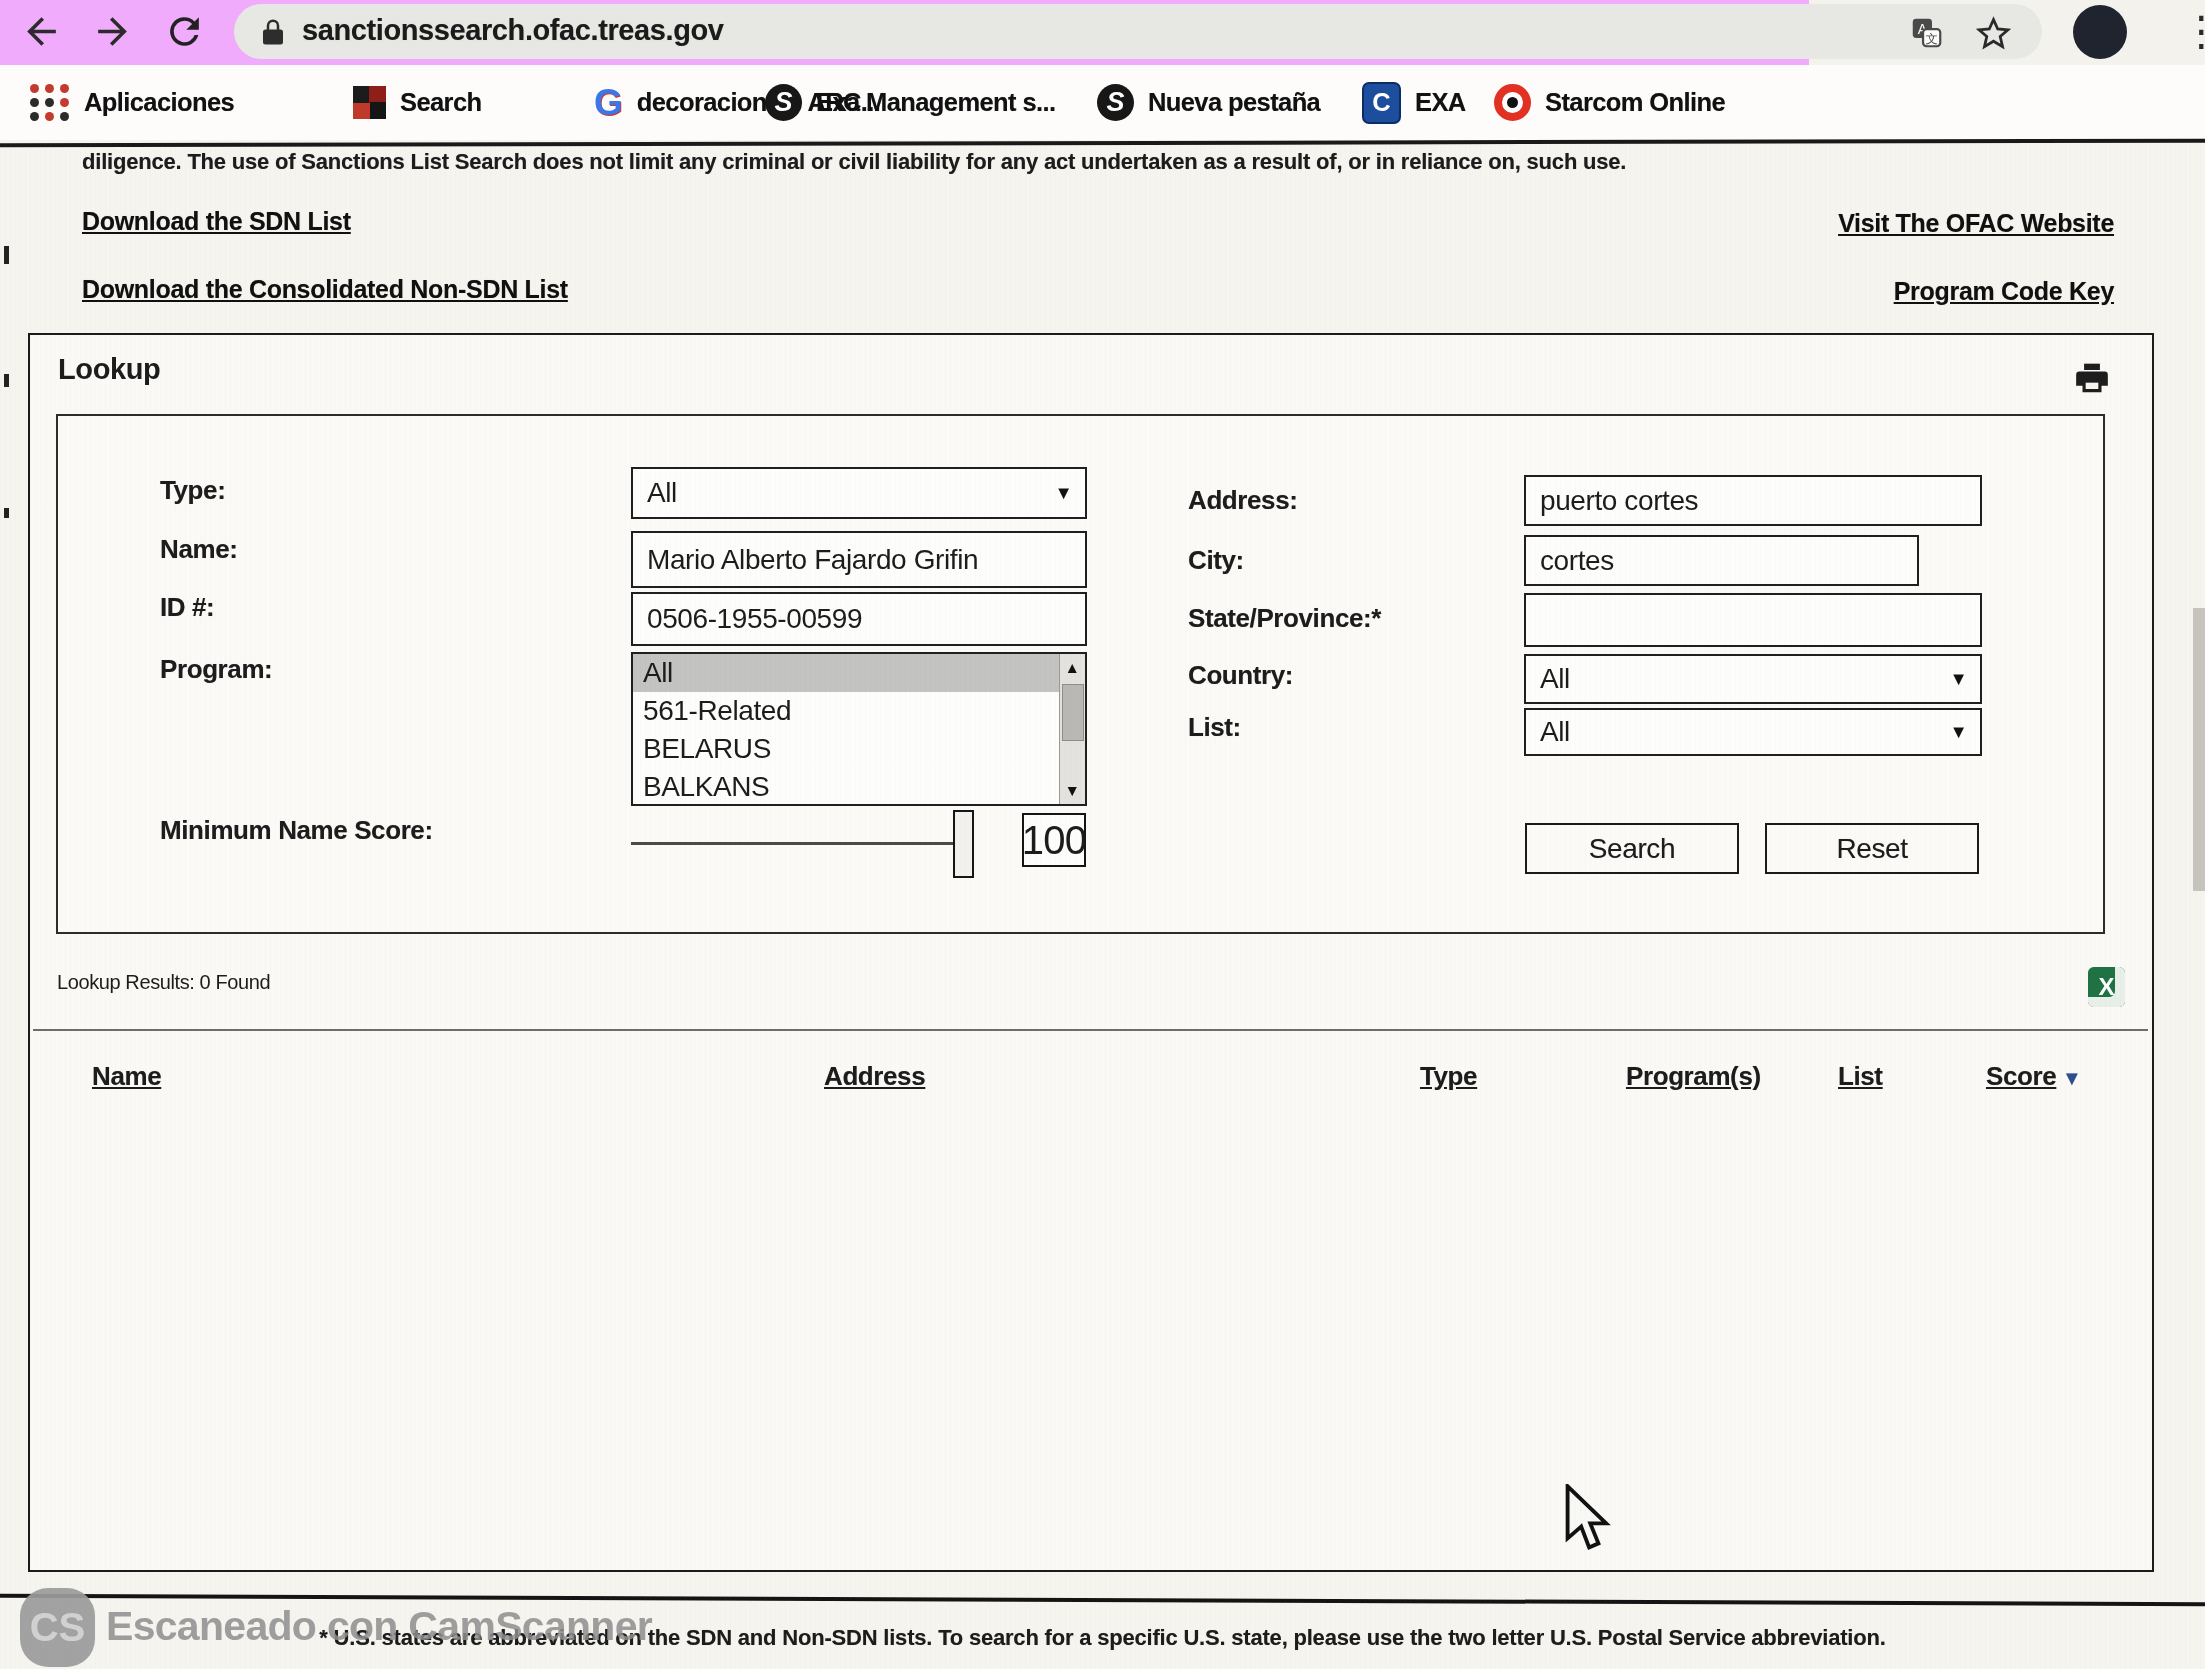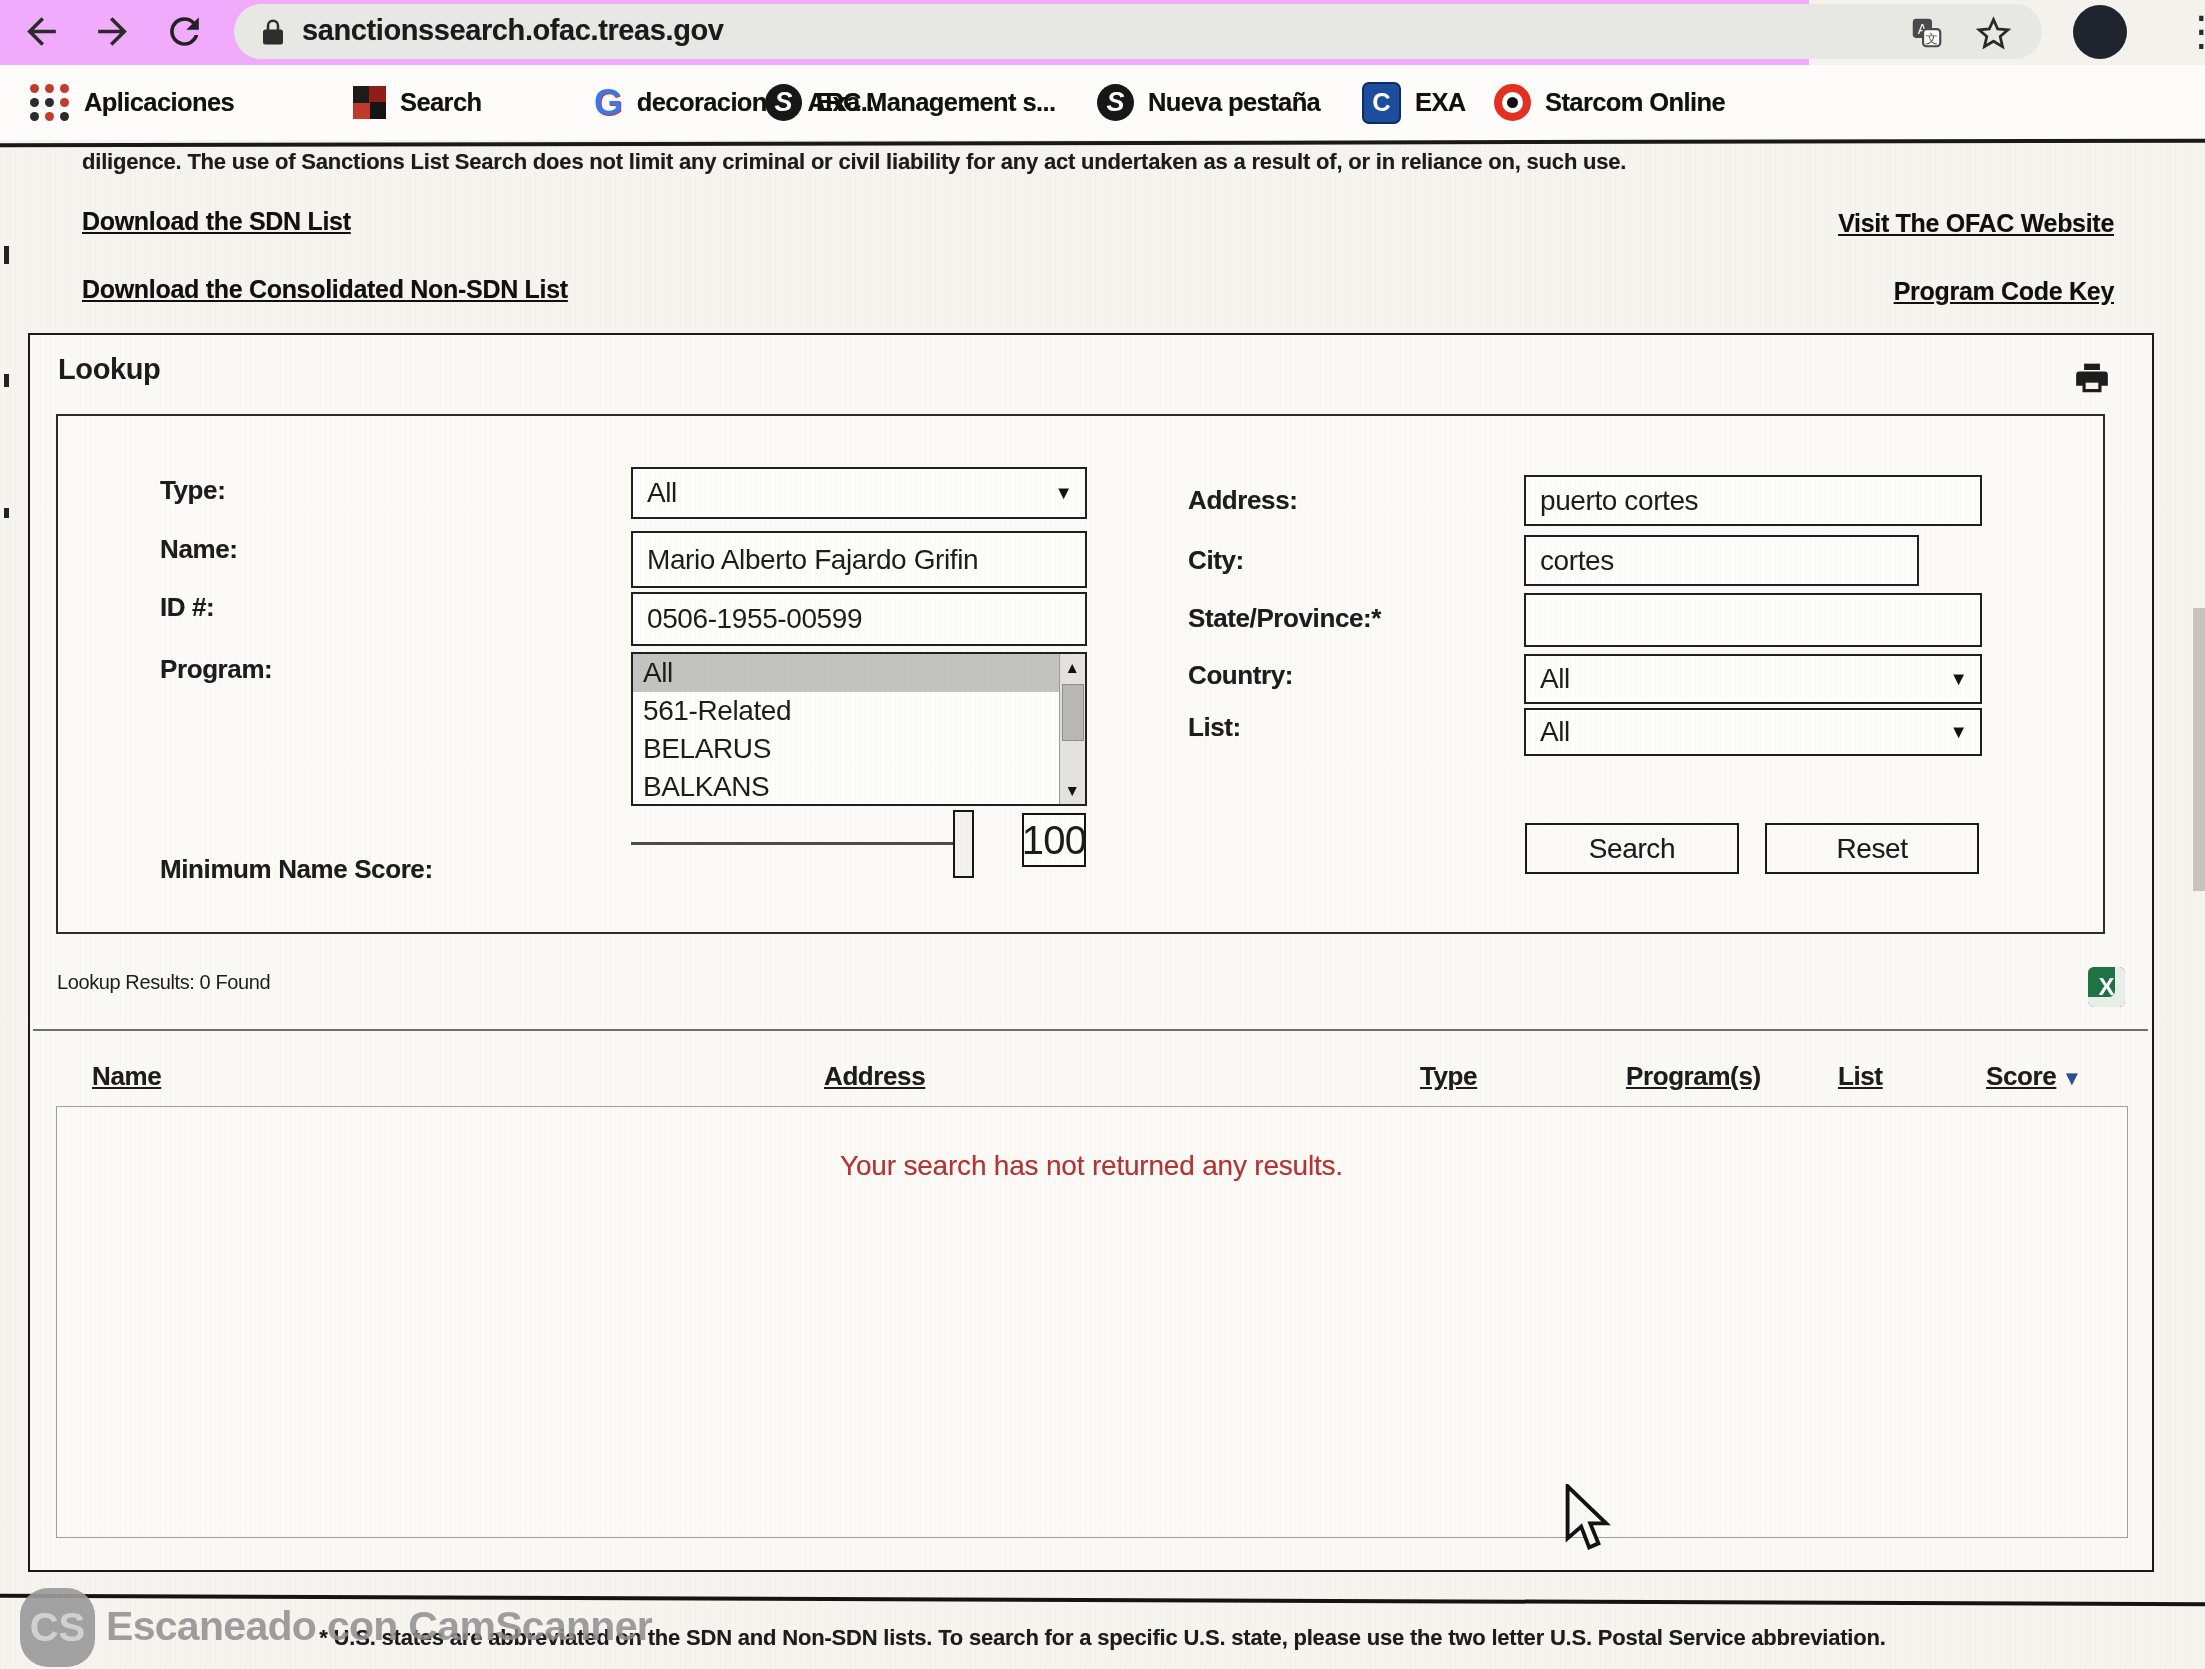--- a/index.html
+++ b/index.html
@@ -179,21 +179,21 @@
             <rect x="8" y="13" width="8" height="4" fill="#f6f4ef"></rect>
           </svg>
       </div>
 
       <div class="formbox"></div>
 
       <div class="flabel" style="left:130px;top:140px;">Type:</div>
       <div class="flabel" style="left:130px;top:199px;">Name:</div>
       <div class="flabel" style="left:130px;top:257px;">ID #:</div>
       <div class="flabel" style="left:130px;top:319px;">Program:</div>
-      <div class="flabel" style="left:130px;top:480px;margin-top:39px;">Minimum Name Score:</div>
+      <div class="flabel" style="left:130px;top:480px;">Minimum Name Score:</div>
 
       <div class="ctrl select" style="left:601px;top:132px;width:456px;height:52px;">
         <span>All</span>
         <span class="arrow">▼</span>
       </div>
       <div class="ctrl" style="left:601px;top:196px;width:456px;height:57px;">
         <span>Mario Alberto Fajardo Grifin</span>
       </div>
       <div class="ctrl" style="left:601px;top:257px;width:456px;height:54px;">
         <span>0506-1955-00599</span>
@@ -248,23 +248,20 @@
       <div class="excel">X</div>
       <div class="sepline"></div>
 
       <a class="colhead" style="left:62px;">Name</a>
       <a class="colhead" style="left:794px;">Address</a>
       <a class="colhead" style="left:1390px;">Type</a>
       <a class="colhead" style="left:1596px;">Program(s)</a>
       <a class="colhead" style="left:1808px;">List</a>
       <a class="colhead" style="left:1956px;"><span>Score</span><span class="sort-tri">▼</span></a>
 
-      <div class="resultsbox">
-        <div class="noresults">Your search has not returned any results.</div>
-      </div>
     </div>
 
     <div class="scanline-bottom"></div>
     <div class="footnote">* U.S. states are abbreviated on the SDN and Non-SDN lists. To search for a specific U.S. state, please use the two letter U.S. Postal Service abbreviation.</div>
 
     <div class="wm-logo">CS</div>
     <div class="wm-text">Escaneado con CamScanner</div>
 
     <div class="vscroll"></div>
 

